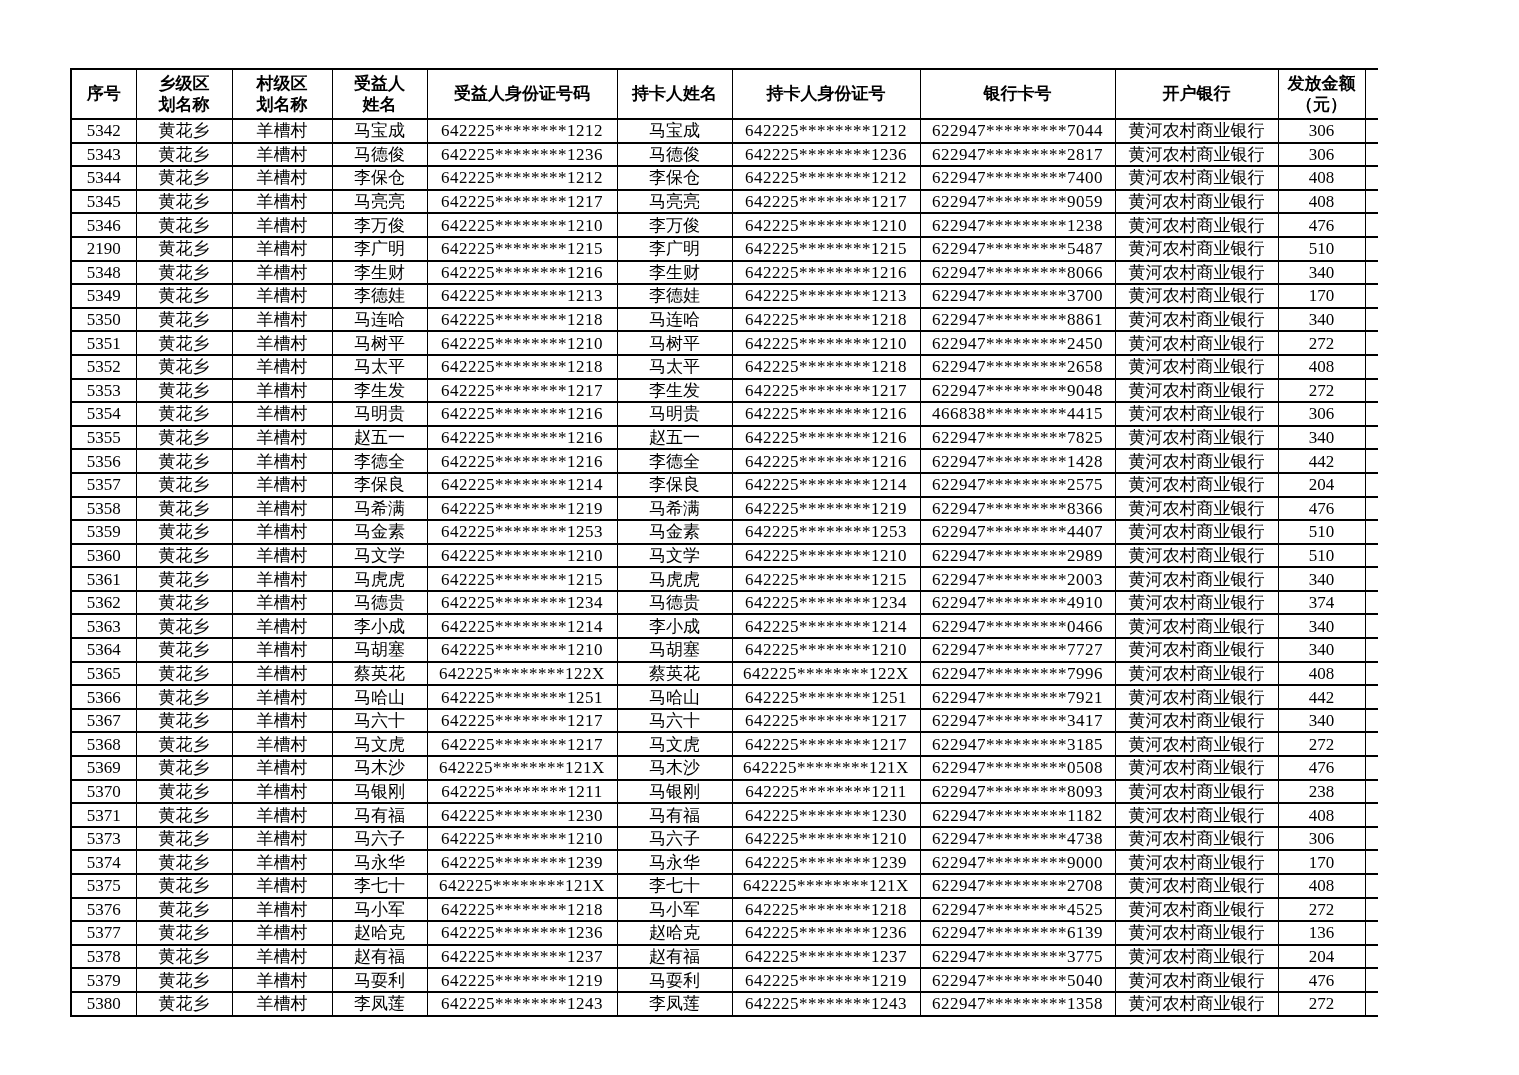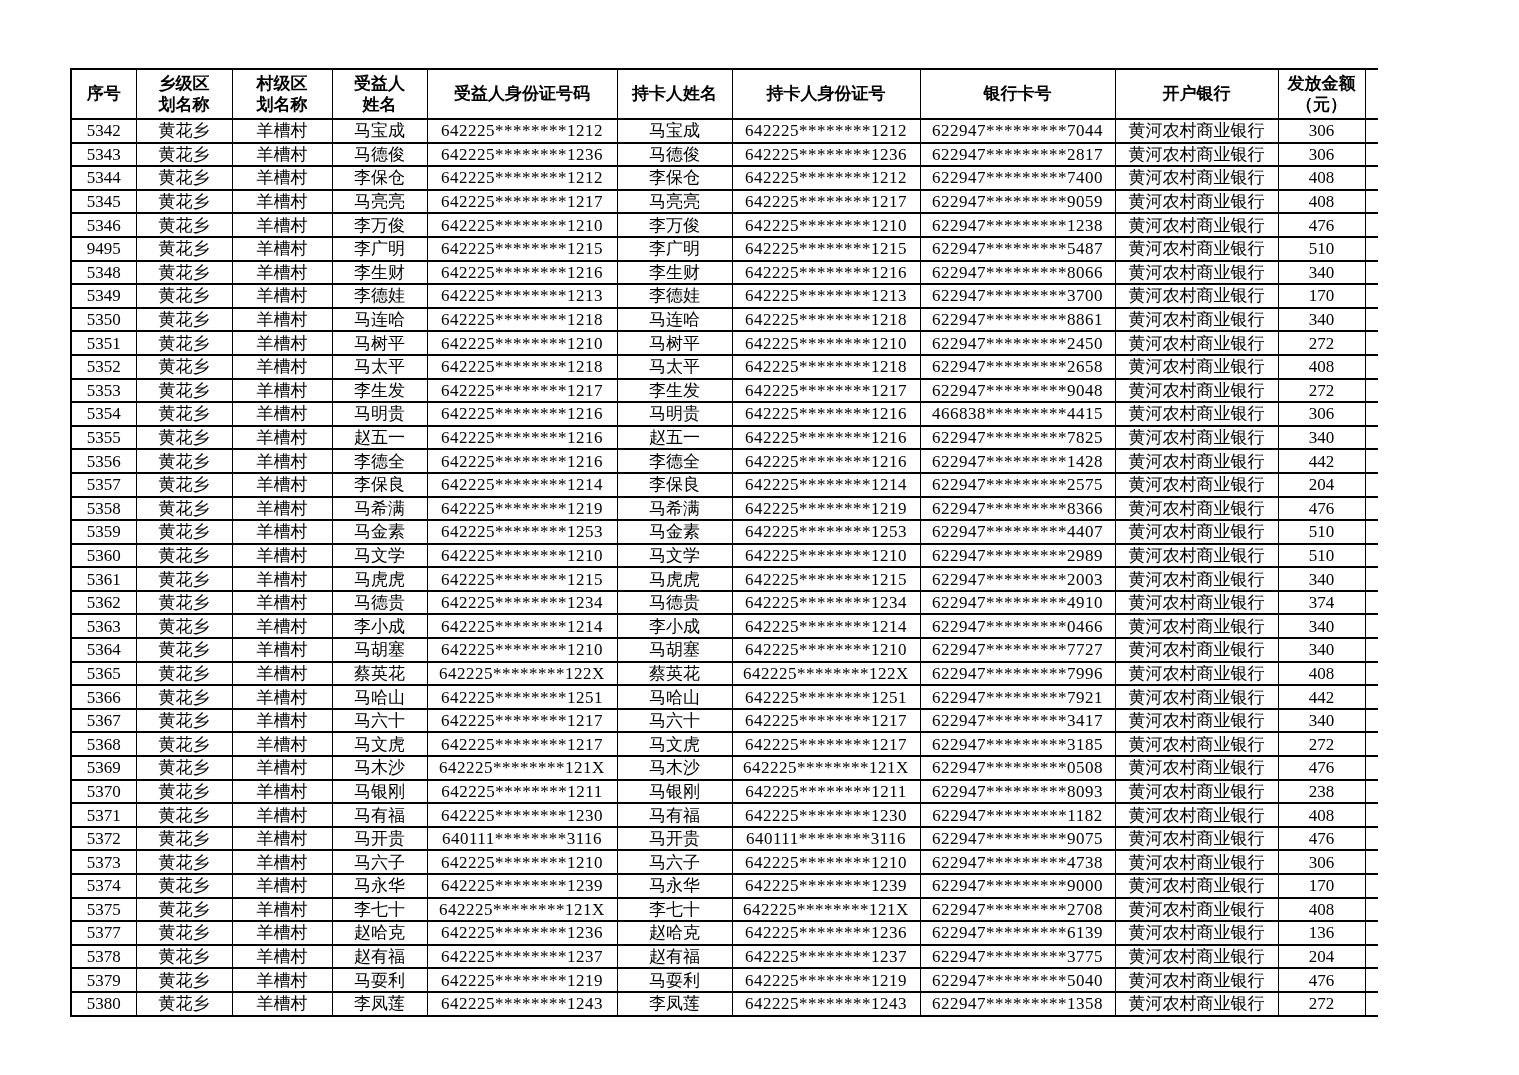--- a/index.html
+++ b/index.html
@@ -153,21 +153,21 @@
           <td>李万俊</td>
           <td class="id-cell">642225********1210</td>
           <td>李万俊</td>
           <td class="id-cell">642225********1210</td>
           <td class="card-cell">622947*********1238</td>
           <td>黄河农村商业银行</td>
           <td>476</td>
           <td>14</td>
         </tr>
         <tr>
-          <td>9495</td>
+          <td>2190</td>
           <td>黄花乡</td>
           <td>羊槽村</td>
           <td>李广明</td>
           <td class="id-cell">642225********1215</td>
           <td>李广明</td>
           <td class="id-cell">642225********1215</td>
           <td class="card-cell">622947*********5487</td>
           <td>黄河农村商业银行</td>
           <td>510</td>
           <td>15</td>
@@ -478,33 +478,20 @@
           <td>马有福</td>
           <td class="id-cell">642225********1230</td>
           <td>马有福</td>
           <td class="id-cell">642225********1230</td>
           <td class="card-cell">622947*********1182</td>
           <td>黄河农村商业银行</td>
           <td>408</td>
           <td>12</td>
         </tr>
         <tr>
-          <td>5372</td>
-          <td>黄花乡</td>
-          <td>羊槽村</td>
-          <td>马开贵</td>
-          <td class="id-cell">640111********3116</td>
-          <td>马开贵</td>
-          <td class="id-cell">640111********3116</td>
-          <td class="card-cell">622947*********9075</td>
-          <td>黄河农村商业银行</td>
-          <td>476</td>
-          <td>14</td>
-        </tr>
-        <tr>
           <td>5373</td>
           <td>黄花乡</td>
           <td>羊槽村</td>
           <td>马六子</td>
           <td class="id-cell">642225********1210</td>
           <td>马六子</td>
           <td class="id-cell">642225********1210</td>
           <td class="card-cell">622947*********4738</td>
           <td>黄河农村商业银行</td>
           <td>306</td>
@@ -530,20 +517,33 @@
           <td>李七十</td>
           <td class="id-cell">642225********121X</td>
           <td>李七十</td>
           <td class="id-cell">642225********121X</td>
           <td class="card-cell">622947*********2708</td>
           <td>黄河农村商业银行</td>
           <td>408</td>
           <td>12</td>
         </tr>
         <tr>
+          <td>5376</td>
+          <td>黄花乡</td>
+          <td>羊槽村</td>
+          <td>马小军</td>
+          <td class="id-cell">642225********1218</td>
+          <td>马小军</td>
+          <td class="id-cell">642225********1218</td>
+          <td class="card-cell">622947*********4525</td>
+          <td>黄河农村商业银行</td>
+          <td>272</td>
+          <td>8</td>
+        </tr>
+        <tr>
           <td>5377</td>
           <td>黄花乡</td>
           <td>羊槽村</td>
           <td>赵哈克</td>
           <td class="id-cell">642225********1236</td>
           <td>赵哈克</td>
           <td class="id-cell">642225********1236</td>
           <td class="card-cell">622947*********6139</td>
           <td>黄河农村商业银行</td>
           <td>136</td>

